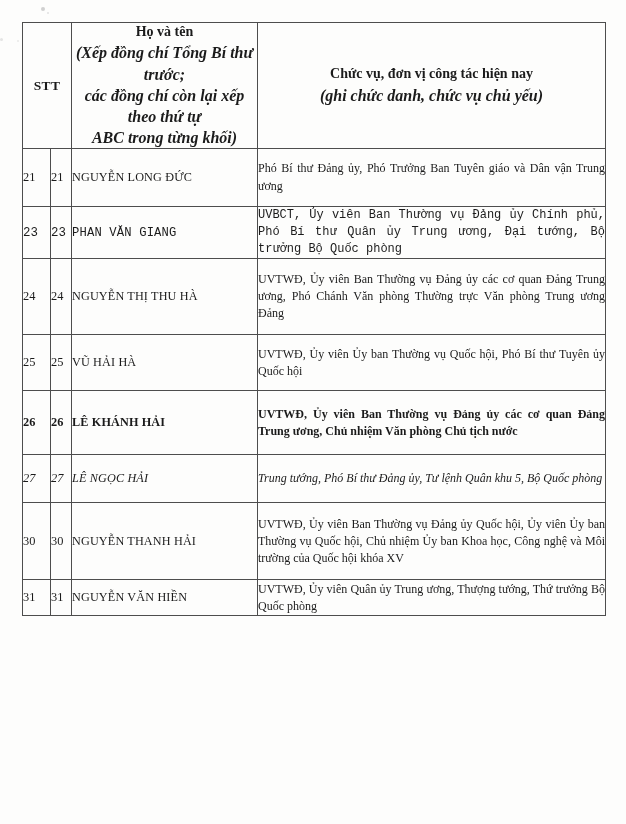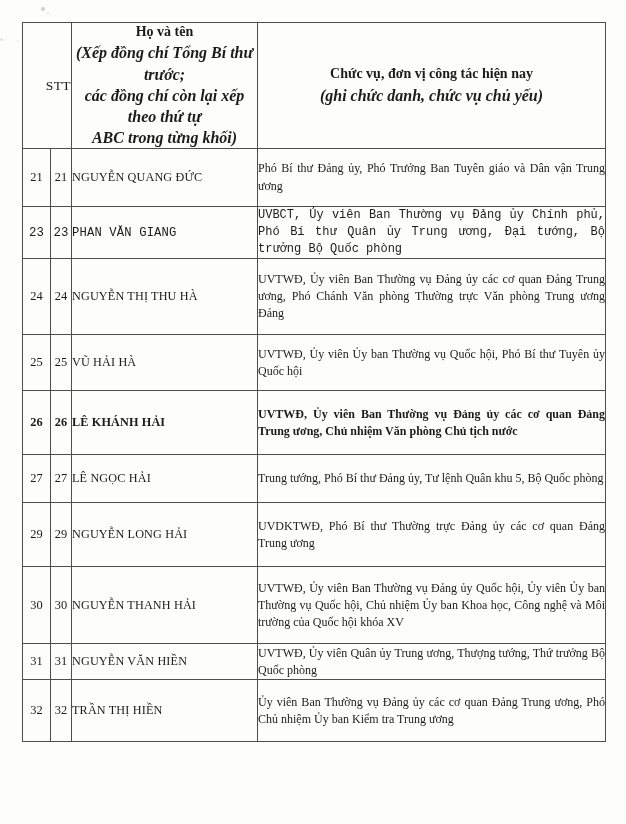--- a/index.html
+++ b/index.html
@@ -50,22 +50,22 @@
   }
 
   
   col.c-num-a { width: 28px; }
   col.c-num-b { width: 21px; }
   col.c-name  { width: 186px; }
   col.c-pos   { width: 348px; }
 
   
   .hdr-stt {
-    text-align: right;
-    font-weight: normal;
+    text-align: center;
+    font-weight: bold;
     font-size: 13.5px;
     letter-spacing: .4px;
     height: 103px;
   }
   .hdr-block {
     text-align: center;
     padding: 6px 7px;
     line-height: 1.32;
   }
   .hdr-title {
@@ -75,21 +75,21 @@
     margin-bottom: 1px;
   }
   .hdr-sub {
     font-style: italic;
     font-size: 16px;
     display: block;
   }
 
   
   .cell-num {
-    text-align: center;
+    text-align: left;
     font-size: 12.4px;
   }
   .cell-name {
     font-size: 12.2px;
     padding: 4px 3px 4px 7px;
     letter-spacing: .15px;
     white-space: nowrap;
   }
   .cell-pos {
     font-size: 12px;
@@ -128,21 +128,21 @@
         <th class="hdr-block">
           <span class="hdr-title">Chức vụ, đơn vị công tác hiện nay</span>
           <span class="hdr-sub">(ghi chức danh, chức vụ chủ yếu)</span>
         </th>
       </tr>
     </thead>
     <tbody id="table-body">
         <tr style="height: 58px;">
           <td class="cell-num">21</td>
           <td class="cell-num">21</td>
-          <td class="cell-name">NGUYỄN QUANG ĐỨC</td>
+          <td class="cell-name">NGUYỄN LONG ĐỨC</td>
           <td class="cell-pos">Phó Bí thư Đảng ủy, Phó Trưởng Ban Tuyên giáo và Dân vận Trung ương</td>
         </tr>
         <tr style="height: 40px; font-family: Liberation Mono, monospace;">
           <td class="cell-num">23</td>
           <td class="cell-num">23</td>
           <td class="cell-name">PHAN VĂN GIANG</td>
           <td class="cell-pos">UVBCT, Ủy viên Ban Thường vụ Đảng ủy Chính phủ, Phó Bí thư Quân ủy Trung ương, Đại tướng, Bộ trưởng Bộ Quốc phòng</td>
         </tr>
         <tr style="height: 76px;">
           <td class="cell-num">24</td>
@@ -155,46 +155,34 @@
           <td class="cell-num">25</td>
           <td class="cell-name">VŨ HẢI HÀ</td>
           <td class="cell-pos">UVTWĐ, Ủy viên Ủy ban Thường vụ Quốc hội, Phó Bí thư Tuyên ủy Quốc hội</td>
         </tr>
         <tr style="height: 64px; font-weight: bold;">
           <td class="cell-num">26</td>
           <td class="cell-num">26</td>
           <td class="cell-name">LÊ KHÁNH HẢI</td>
           <td class="cell-pos">UVTWĐ, Ủy viên Ban Thường vụ Đảng ủy các cơ quan Đảng Trung ương, Chủ nhiệm Văn phòng Chủ tịch nước</td>
         </tr>
-        <tr style="height: 48px;">
+        <tr style="height: 48px; font-style: italic;">
           <td class="cell-num">27</td>
           <td class="cell-num">27</td>
           <td class="cell-name">LÊ NGỌC HẢI</td>
           <td class="cell-pos">Trung tướng, Phó Bí thư Đảng ủy, Tư lệnh Quân khu 5, Bộ Quốc phòng</td>
-        </tr>
-        <tr style="height: 64px;">
-          <td class="cell-num">29</td>
-          <td class="cell-num">29</td>
-          <td class="cell-name">NGUYỄN LONG HẢI</td>
-          <td class="cell-pos">UVDKTWĐ, Phó Bí thư Thường trực Đảng ủy các cơ quan Đảng Trung ương</td>
         </tr>
         <tr style="height: 77px;">
           <td class="cell-num">30</td>
           <td class="cell-num">30</td>
           <td class="cell-name">NGUYỄN THANH HẢI</td>
           <td class="cell-pos">UVTWĐ, Ủy viên Ban Thường vụ Đảng ủy Quốc hội, Ủy viên Ủy ban Thường vụ Quốc hội, Chủ nhiệm Ủy ban Khoa học, Công nghệ và Môi trường của Quốc hội khóa XV</td>
         </tr>
         <tr style="height: 36px;">
           <td class="cell-num">31</td>
           <td class="cell-num">31</td>
           <td class="cell-name">NGUYỄN VĂN HIỀN</td>
           <td class="cell-pos">UVTWĐ, Ủy viên Quân ủy Trung ương, Thượng tướng, Thứ trưởng Bộ Quốc phòng</td>
         </tr>
-        <tr style="height: 62px;">
-          <td class="cell-num">32</td>
-          <td class="cell-num">32</td>
-          <td class="cell-name">TRẦN THỊ HIỀN</td>
-          <td class="cell-pos">Ủy viên Ban Thường vụ Đảng ủy các cơ quan Đảng Trung ương, Phó Chủ nhiệm Ủy ban Kiểm tra Trung ương</td>
-        </tr>
       </tbody>
   </table>
 
 </div>
 
 </body></html>

